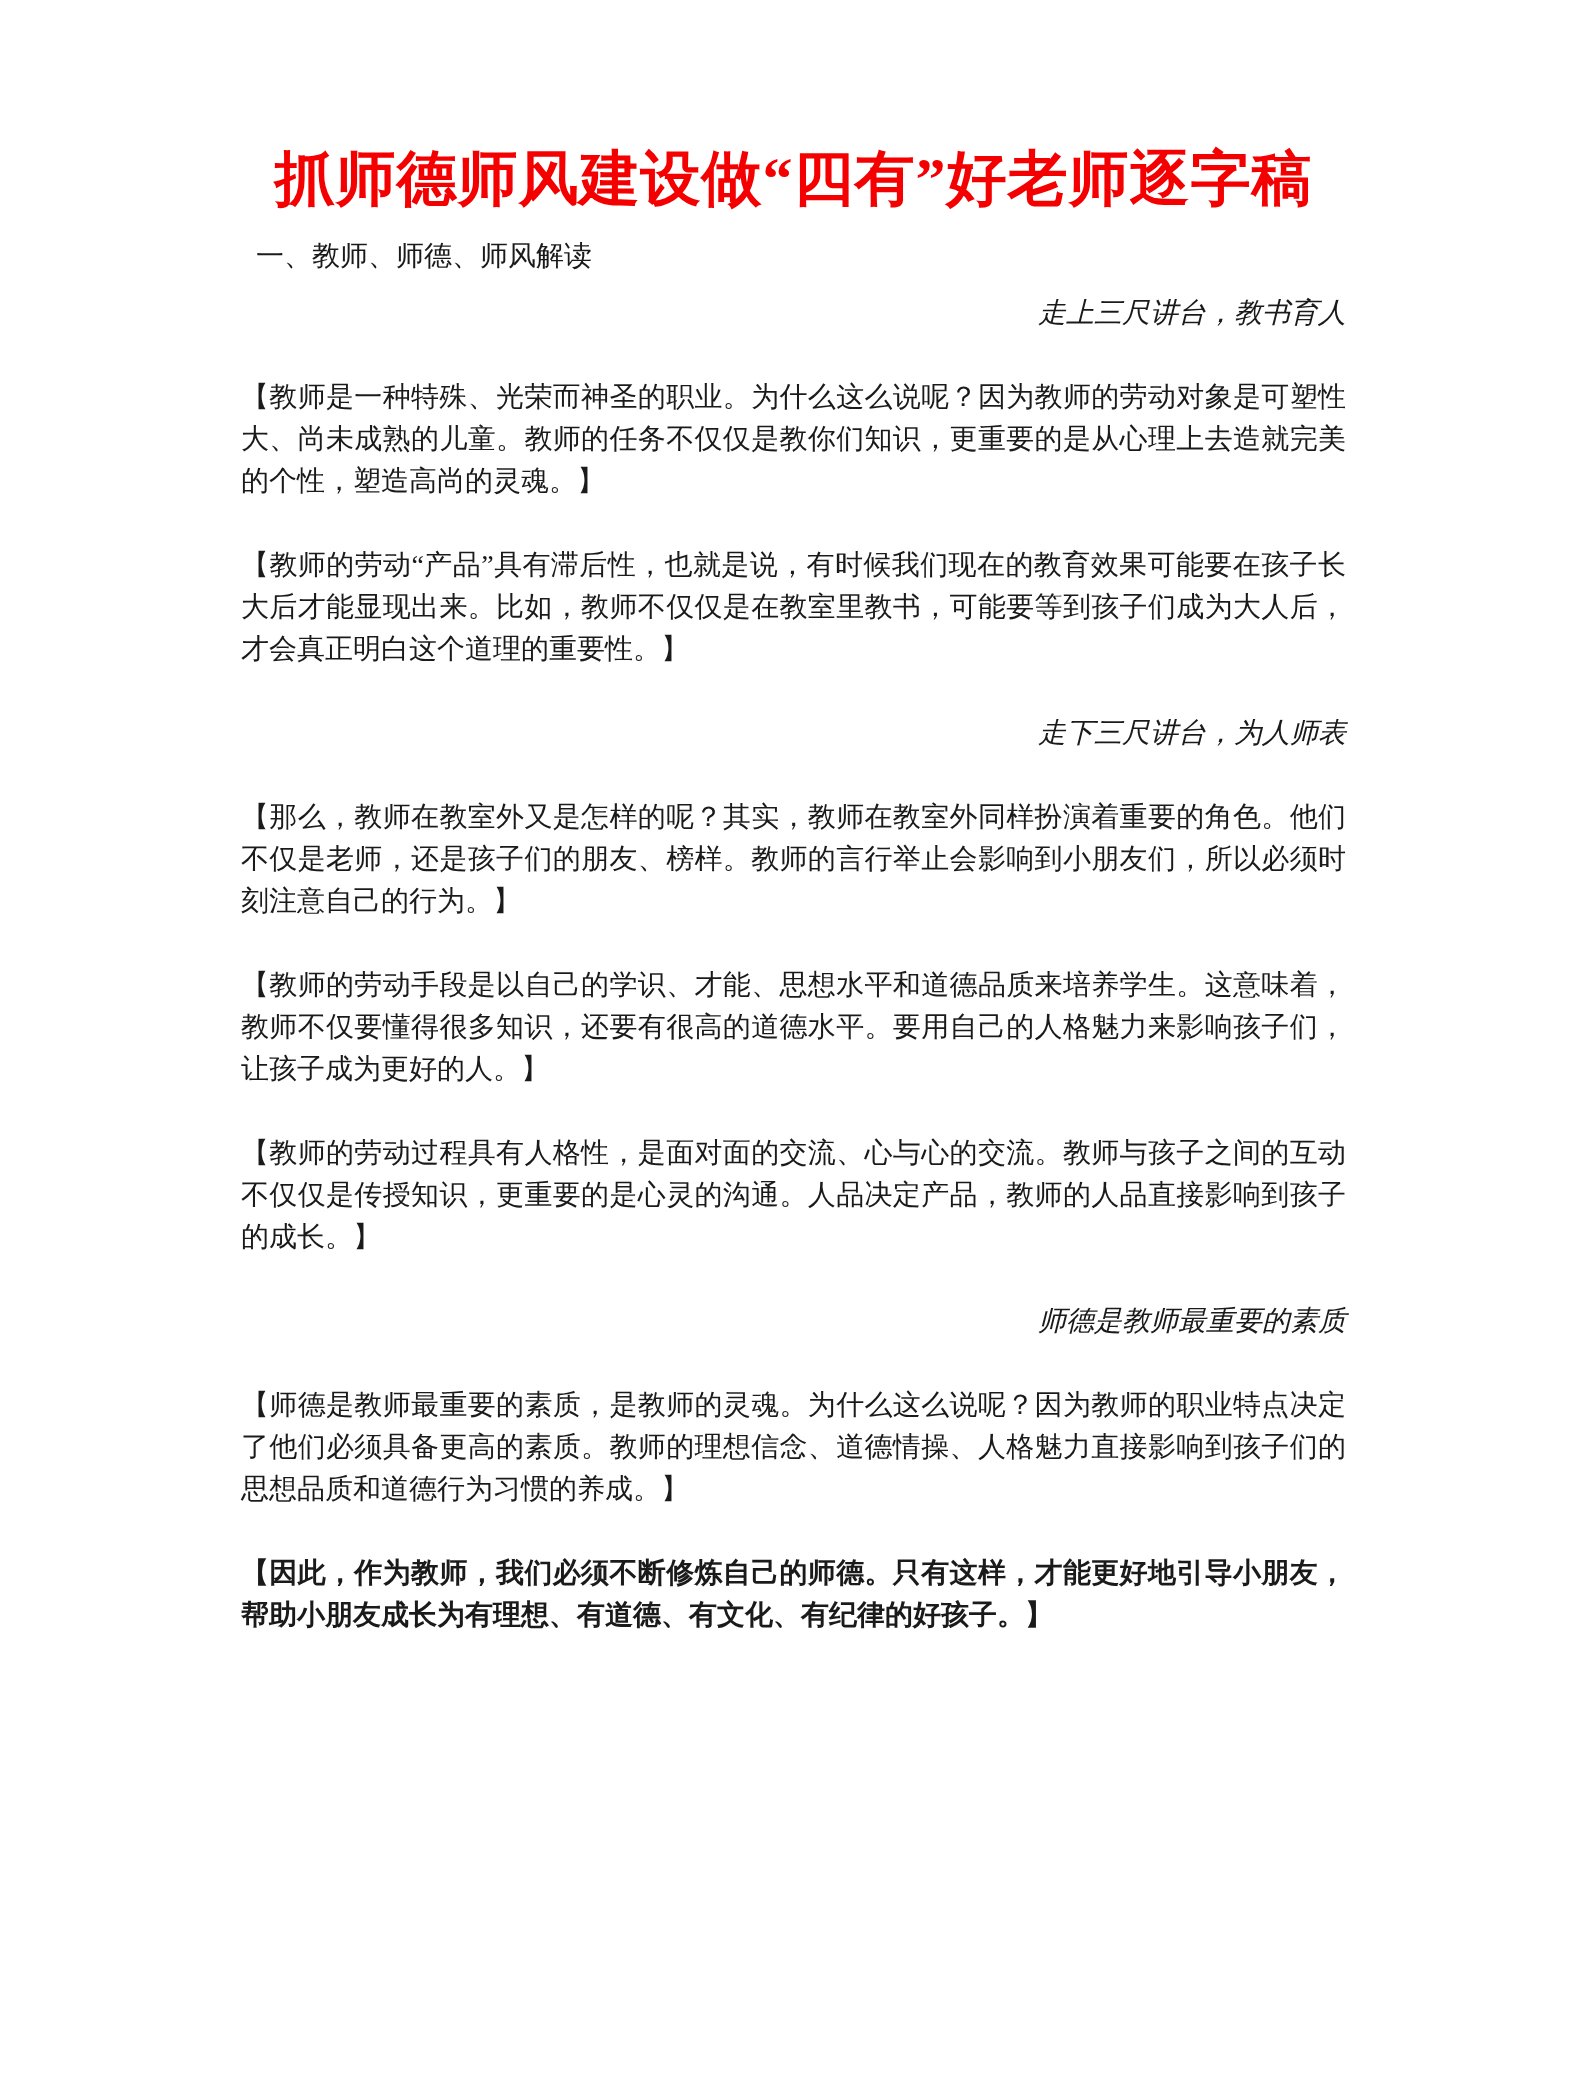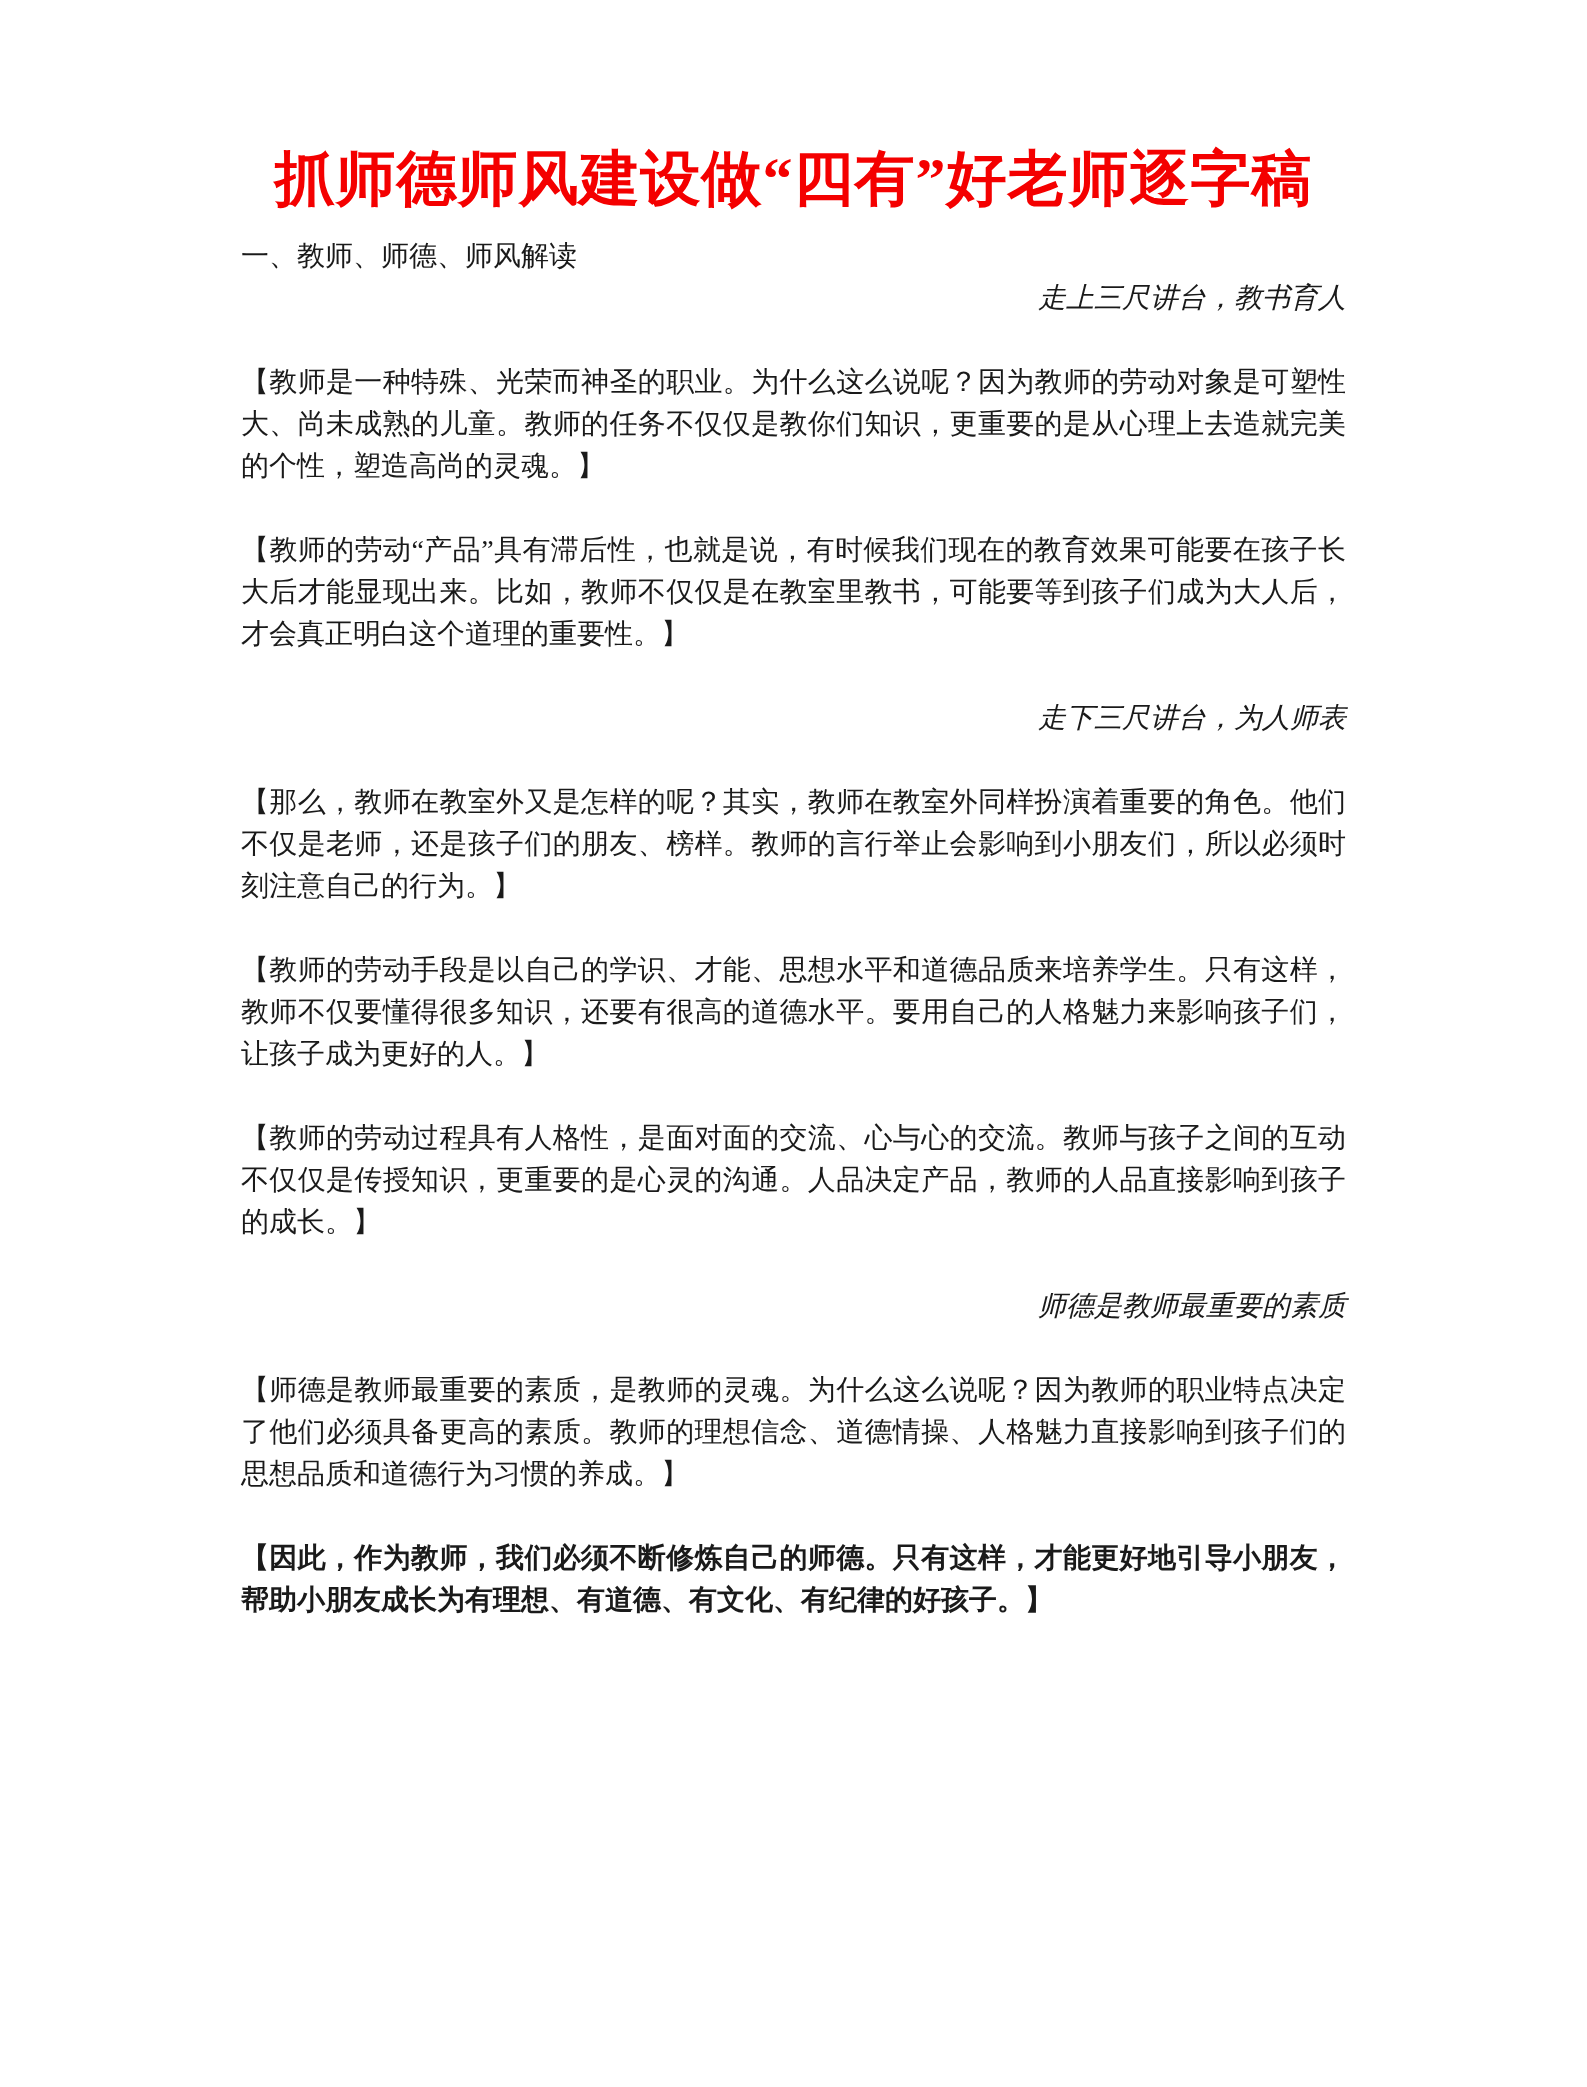--- a/index.html
+++ b/index.html
@@ -30,21 +30,21 @@
   .doc-body {
     font-size: 28px;
     line-height: 42px;
   }
   .block {
     margin: 0 0 42px 0;
     text-align: justify;
     text-justify: inter-character;
   }
   .section-heading {
-    margin: 0;           
+    margin: 15px;           
     text-align: left;
   }
   .subheading {
     text-align: right;
     font-style: italic;
   }
   .paragraph:last-child {
     margin-bottom: 12px;
     font-weight: bold;
   }
@@ -64,21 +64,21 @@
 
 
     <p class="block paragraph">【教师是一种特殊、光荣而神圣的职业。为什么这么说呢？因为教师的劳动对象是可塑性大、尚未成熟的儿童。教师的任务不仅仅是教你们知识，更重要的是从心理上去造就完美的个性，塑造高尚的灵魂。】</p>
 
     <p class="block paragraph">【教师的劳动“产品”具有滞后性，也就是说，有时候我们现在的教育效果可能要在孩子长大后才能显现出来。比如，教师不仅仅是在教室里教书，可能要等到孩子们成为大人后，才会真正明白这个道理的重要性。】</p>
 
     <p class="block subheading">走下三尺讲台，为人师表</p>
 
     <p class="block paragraph">【那么，教师在教室外又是怎样的呢？其实，教师在教室外同样扮演着重要的角色。他们不仅是老师，还是孩子们的朋友、榜样。教师的言行举止会影响到小朋友们，所以必须时刻注意自己的行为。】</p>
 
-    <p class="block paragraph">【教师的劳动手段是以自己的学识、才能、思想水平和道德品质来培养学生。只有这样，教师不仅要懂得很多知识，还要有很高的道德水平。要用自己的人格魅力来影响孩子们，让孩子成为更好的人。】</p>
+    <p class="block paragraph">【教师的劳动手段是以自己的学识、才能、思想水平和道德品质来培养学生。这意味着，教师不仅要懂得很多知识，还要有很高的道德水平。要用自己的人格魅力来影响孩子们，让孩子成为更好的人。】</p>
 
     <p class="block paragraph">【教师的劳动过程具有人格性，是面对面的交流、心与心的交流。教师与孩子之间的互动不仅仅是传授知识，更重要的是心灵的沟通。人品决定产品，教师的人品直接影响到孩子的成长。】</p>
 
     <p class="block subheading">师德是教师最重要的素质</p>
 
     <p class="block paragraph">【师德是教师最重要的素质，是教师的灵魂。为什么这么说呢？因为教师的职业特点决定了他们必须具备更高的素质。教师的理想信念、道德情操、人格魅力直接影响到孩子们的思想品质和道德行为习惯的养成。】</p>
 
 
     <p class="block paragraph">【因此，作为教师，我们必须不断修炼自己的师德。只有这样，才能更好地引导小朋友，帮助小朋友成长为有理想、有道德、有文化、有纪律的好孩子。】</p>
 

